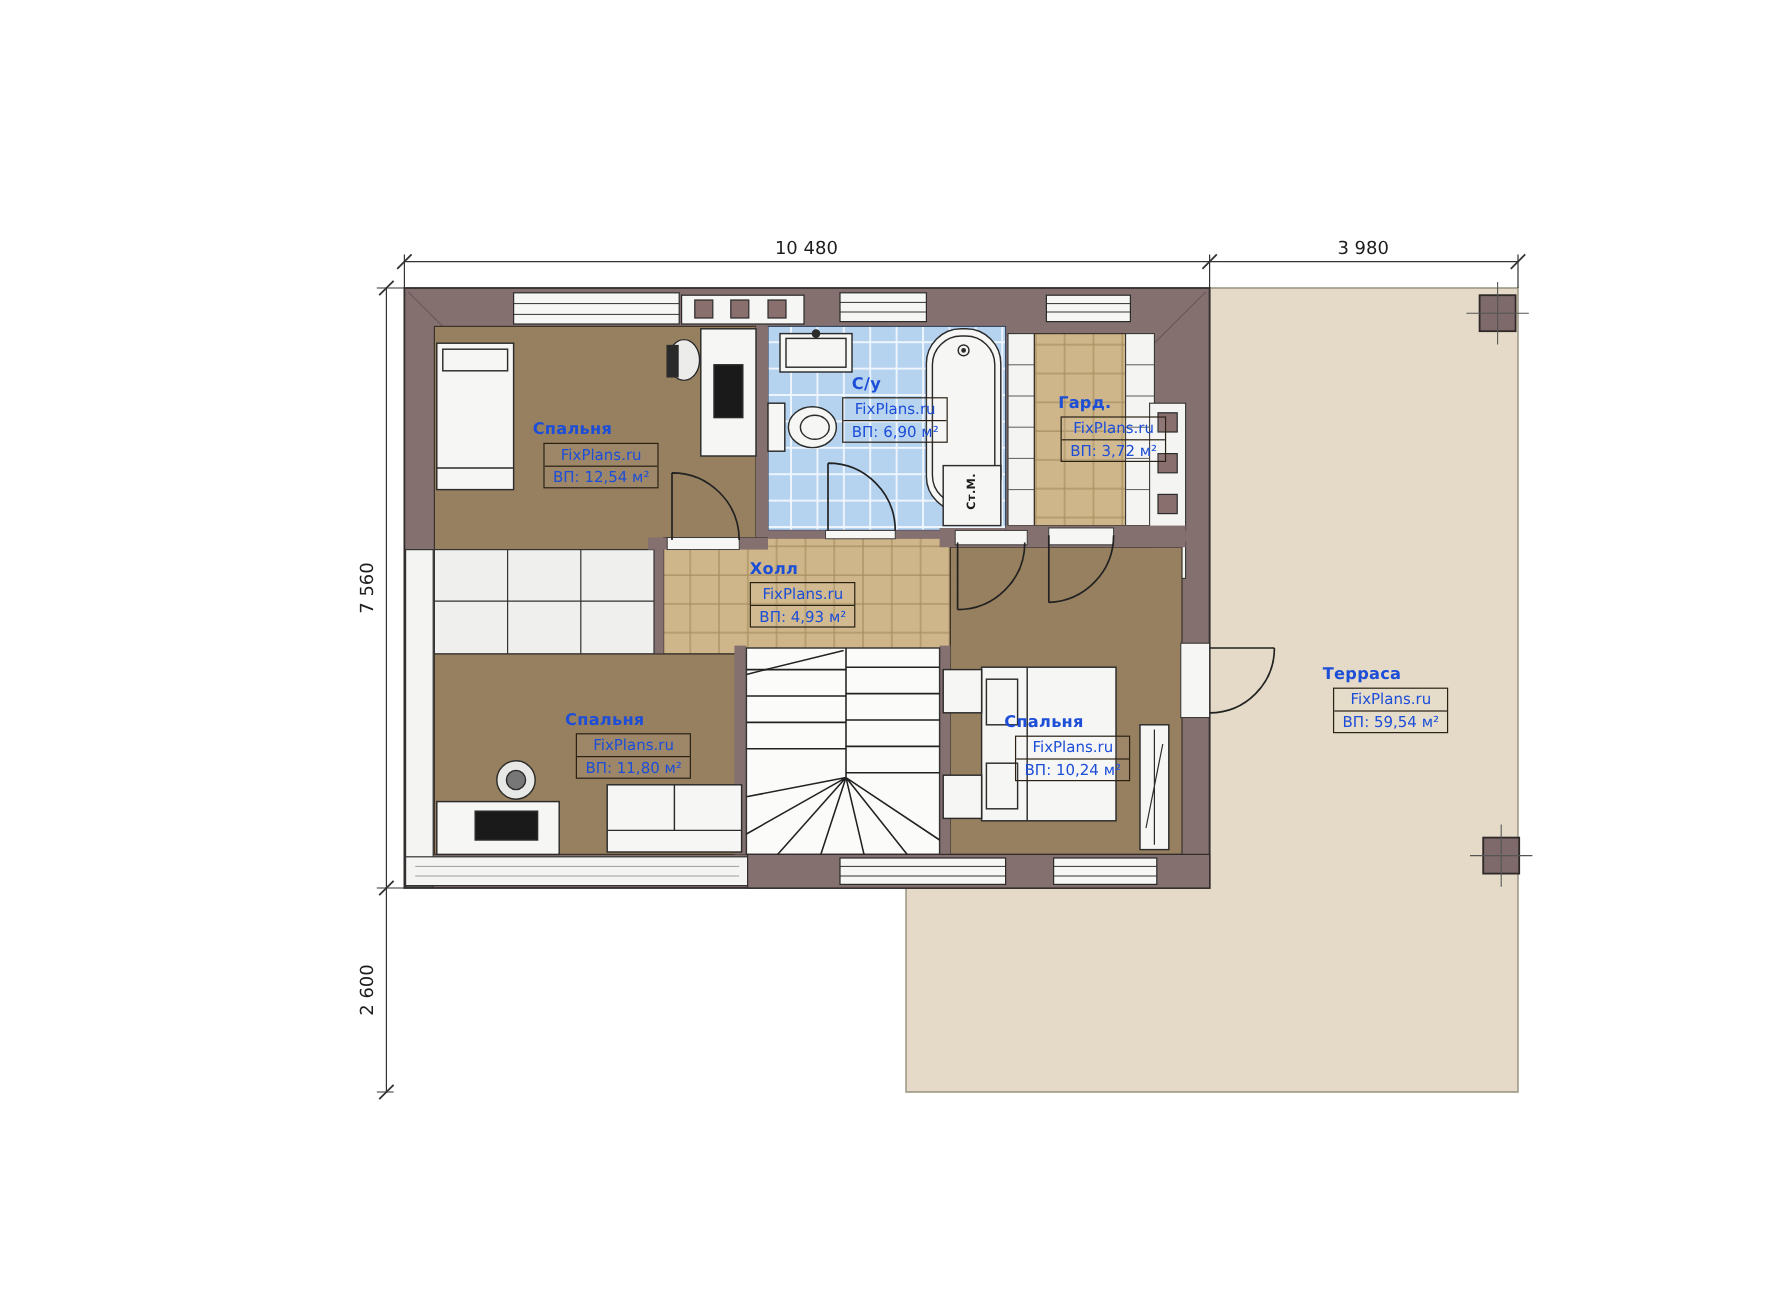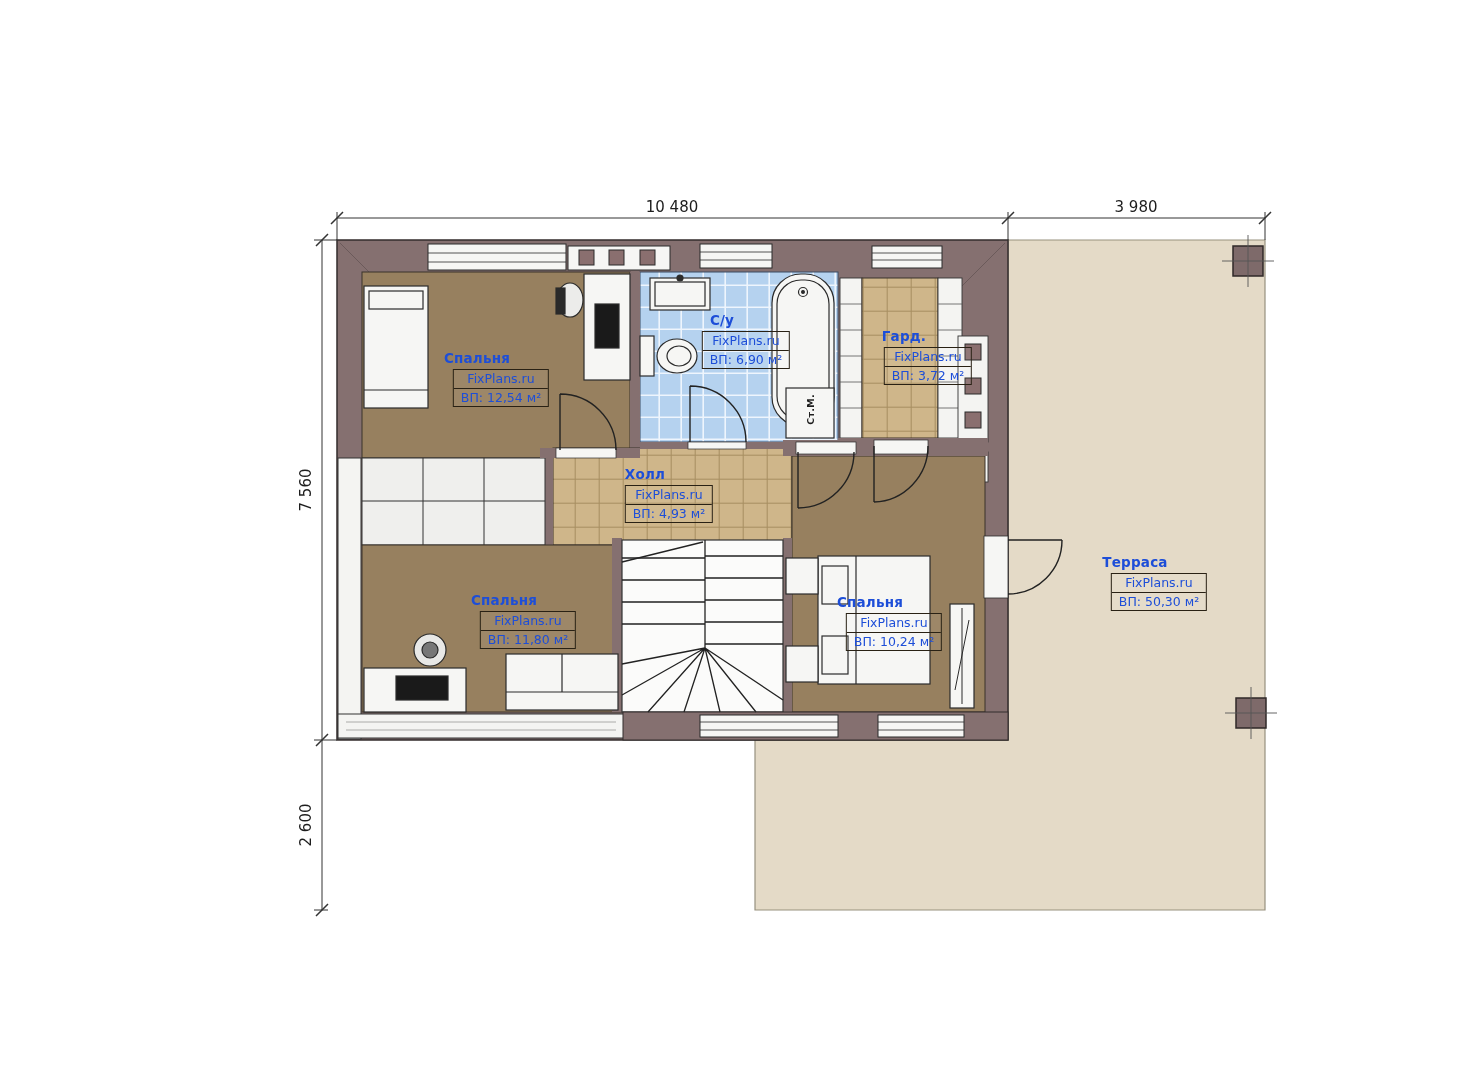--- a/index.html
+++ b/index.html
@@ -279,17 +279,17 @@
   <div class="label-box">
     <div class="row">FixPlans.ru</div>
     <div class="row">ВП: 10,24 м²</div>
   </div>
 </div>
 
 <div class="room-label" style="left:1135px;top:554px;">
   <div class="room-name">Терраса</div>
   <div class="label-box">
     <div class="row">FixPlans.ru</div>
-    <div class="row">ВП: 50,30 м²</div>
+    <div class="row">ВП: 59,54 м²</div>
   </div>
 </div>
 
 <div class="stm-label" style="left:786px;top:404px;">Ст.М.</div>
 
 </body></html>

